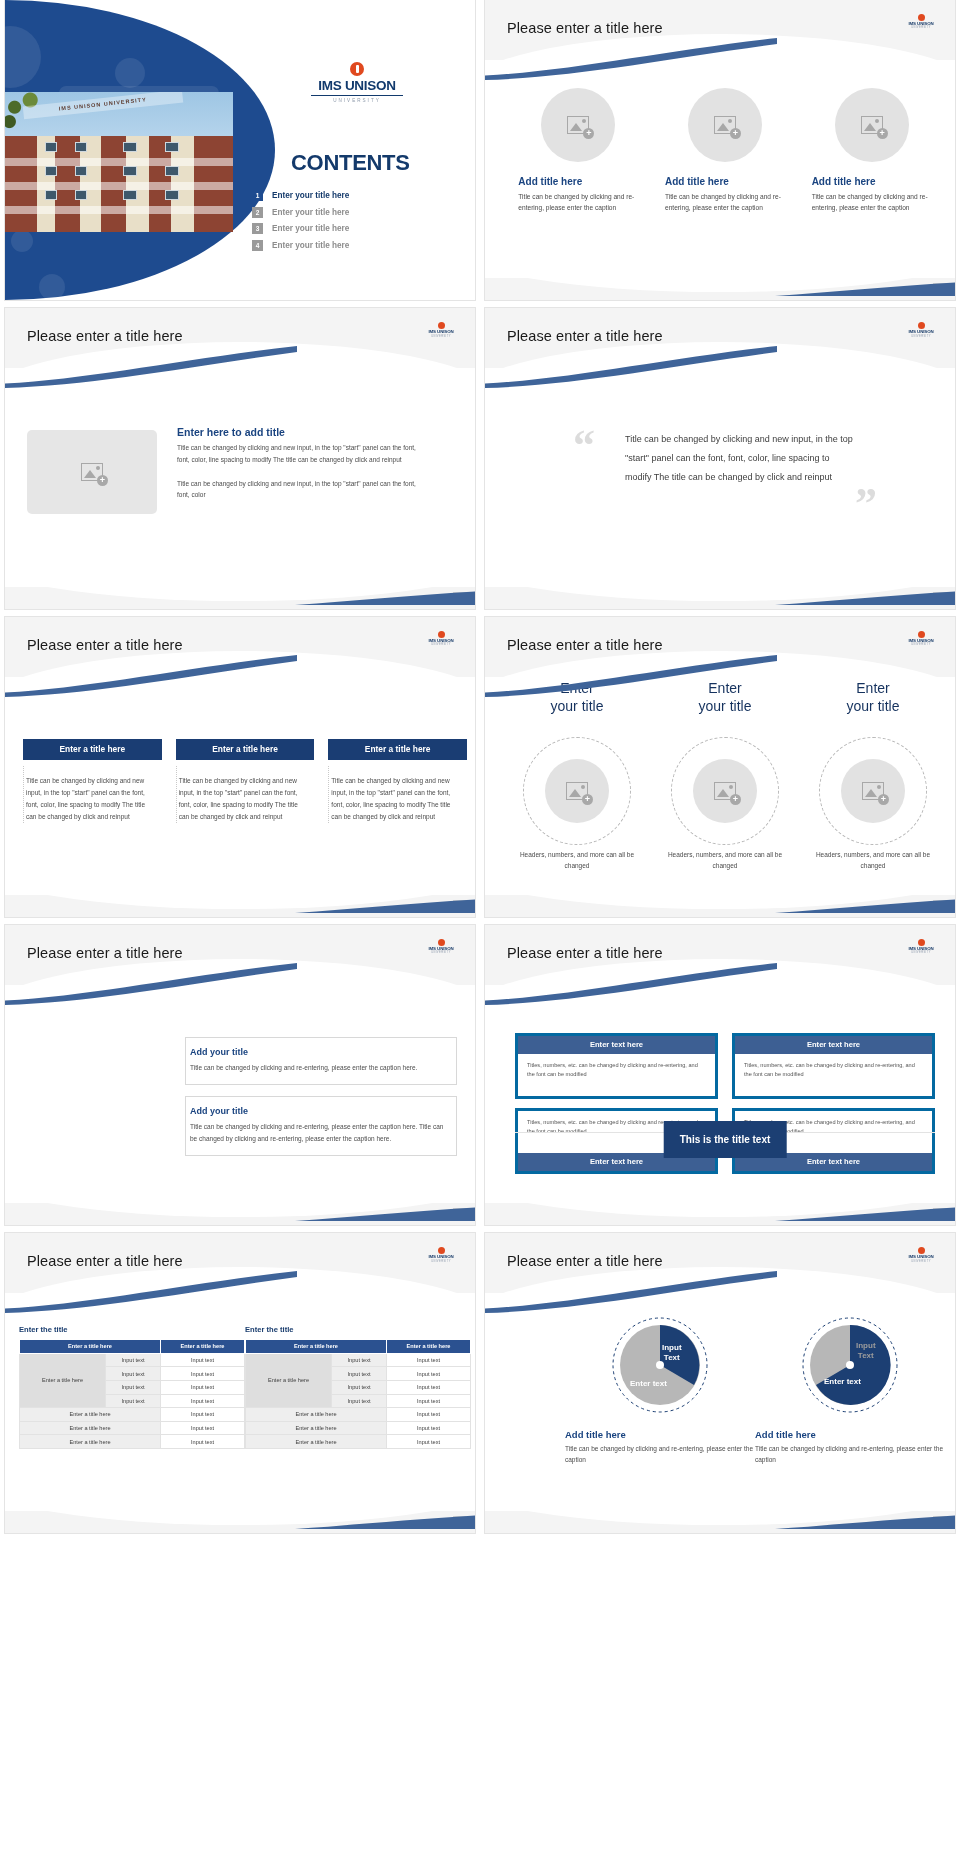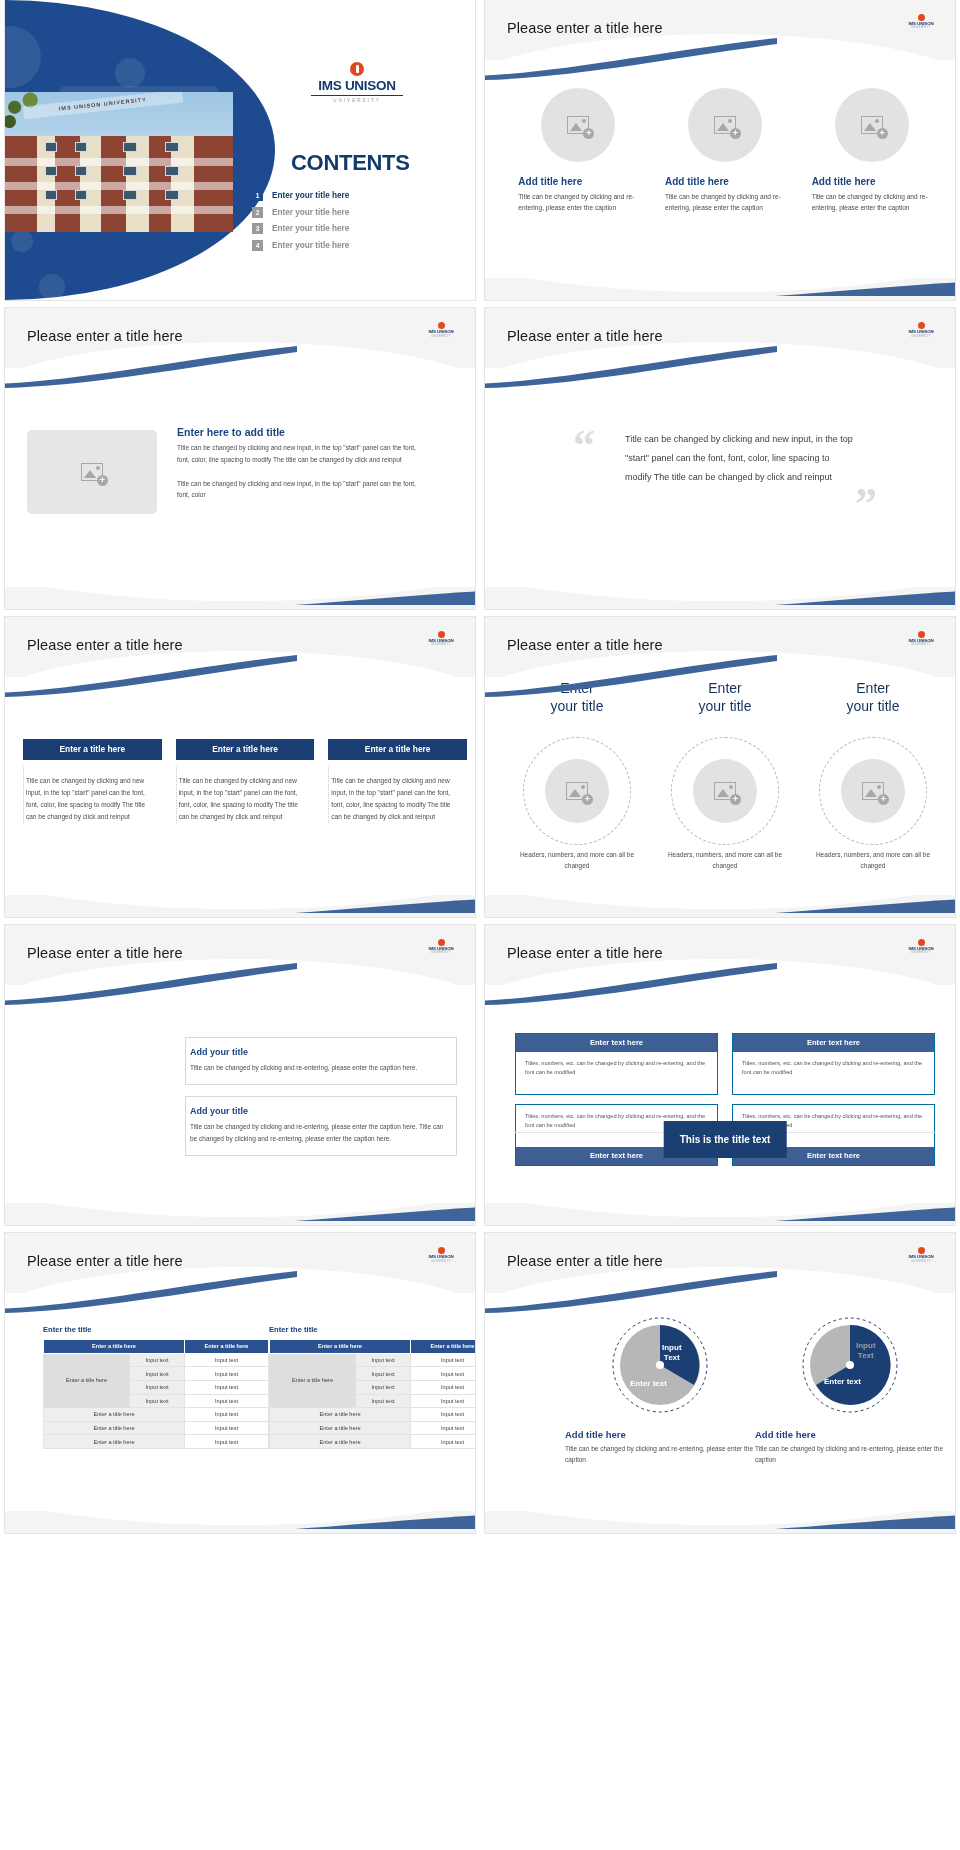--- a/index.html
+++ b/index.html
@@ -132,29 +132,29 @@
   .s8-l{position:absolute;left:22px;top:120px;width:138px;}
   .s8-h{font-size:17px;font-weight:700;color:#1a4480;margin-bottom:7px;}
   .s8-p{font-size:6.5px;color:#4b4b4b;line-height:1.85;}
   .s8-boxes{position:absolute;left:180px;top:112px;width:272px;}
   .s8-box{border:1px solid #d8d8d8;padding:9px 4px 11px;margin-bottom:11px;}
   .s8-box h4{font-size:9px;font-weight:700;color:#1a4480;margin-bottom:5px;}
   .s8-box p{font-size:6.5px;color:#4b4b4b;line-height:1.75;}
   
   .s9{position:absolute;left:30px;top:108px;width:420px;}
   .s9-row{display:flex;gap:14px;margin-bottom:0;}
-  .s9-cell{flex:1;border:1px solid #0369a1;background:#fff;}
+  .s9-cell{flex:1;border:3px solid #0369a1;background:#fff;}
   .s9-bar{background:#3d5f93;color:#fff;font-size:7.6px;font-weight:700;text-align:center;padding:4.5px 0;}
   .s9-txt{font-size:5.6px;color:#555;line-height:1.7;padding:7px 9px 16px;}
   .s9-mid{height:9px;}
   .s9-center{position:absolute;left:50%;top:88px;transform:translateX(-50%);
     background:#1c3f73;color:#fff;font-size:10px;font-weight:700;padding:13px 16px;white-space:nowrap;}
   .s9-line{position:absolute;left:0;top:99px;width:100%;height:1px;background:#e3e3e3;}
   
-  .tbls{position:absolute;left:14px;top:92px;width:452px;display:flex;margin-left:24px;}
+  .tbls{position:absolute;left:14px;top:92px;width:452px;display:flex;}
   .tbl-wrap{flex:1;}
   .tbl-cap{font-size:7.6px;font-weight:700;color:#1a3d6e;margin-bottom:5px;}
   table.dt{width:100%;border-collapse:collapse;font-size:5.6px;color:#3e3e3e;}
   table.dt th{background:#2b5190;color:#fff;font-weight:700;padding:3.3px 2px;text-align:center;border:1px solid #fff;}
   table.dt td{padding:3.3px 4px;text-align:center;border:1px solid #e2e2e2;background:#fff;}
   table.dt td.lead{background:#dedede;font-weight:400;}
   table.dt td.gray{background:#eeeeee;}
   
   .donuts{position:absolute;left:20px;top:80px;width:440px;display:flex;justify-content:flex-end;}
   .dn{width:190px;text-align:center;}

